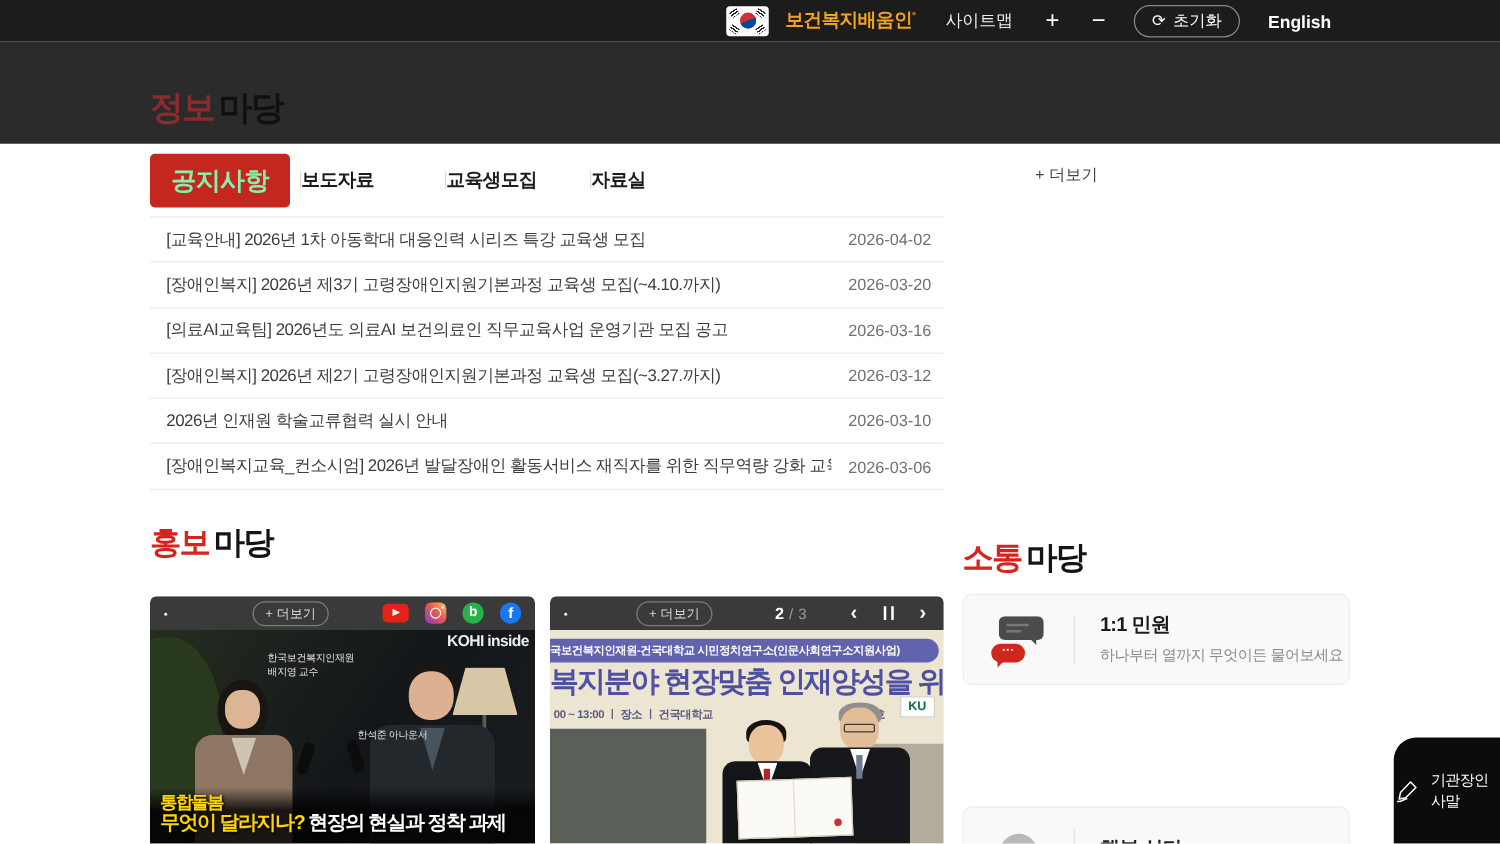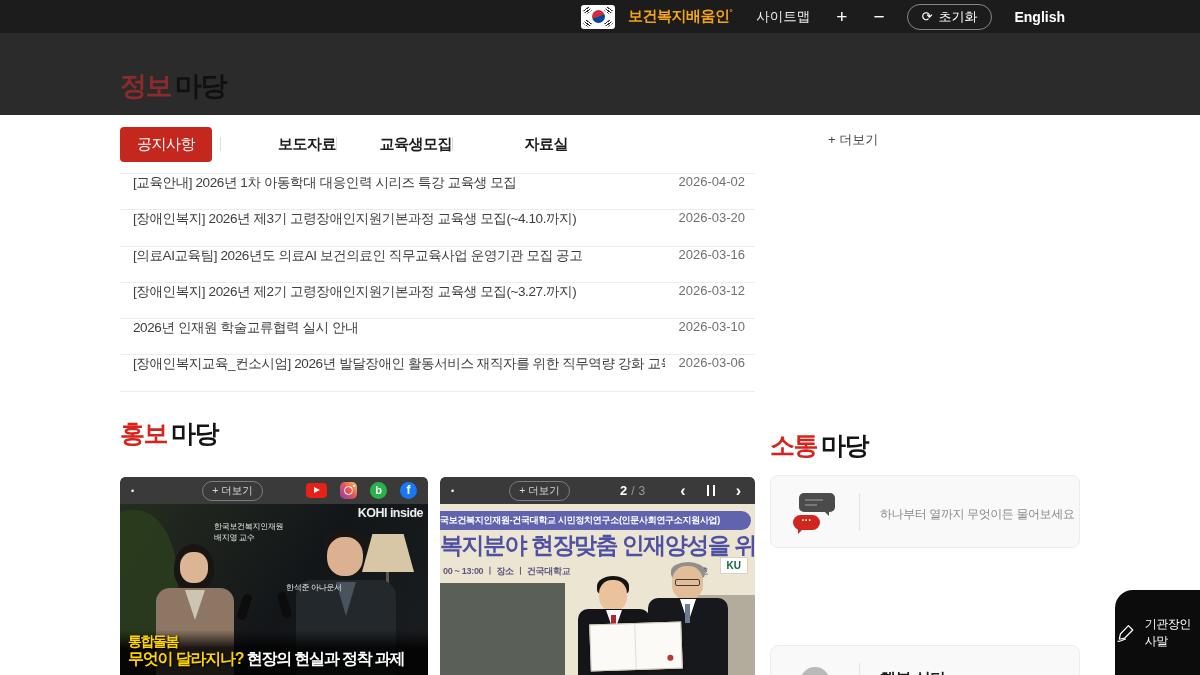--- a/index.html
+++ b/index.html
@@ -37,31 +37,31 @@
   .page-title .accent { color:#8d2a2b; }
   .page-title .rest { color:#101010; margin-left:4px; }
 
   
   .sec-title { position:absolute; font-size:25px; font-weight:800; letter-spacing:-1.5px; }
   .sec-title .accent { color:#d6231b; }
   .sec-title .rest { color:#141414; margin-left:4px; }
 
   
   .tabs { position:absolute; left:120px; top:127px; width:635px; height:34px; display:flex; align-items:center; }
-  .tab-active { background:#c3271d; color:#ffffff; border-radius:4px; padding:8px 17px; font-size:15px;
-    font-weight:400; letter-spacing:-0.5px; cursor:pointer; }
-  .tab { width:115px; text-align:right; font-size:15px; font-weight:700; color:#1c1c1c;
+  .tab-active { background:#c3271d; color:#86efac; border-radius:4px; padding:8px 17px; font-size:20px;
+    font-weight:700; letter-spacing:-0.5px; cursor:pointer; }
+  .tab { width:115px; text-align:left; font-size:15px; font-weight:700; color:#1c1c1c;
     letter-spacing:-0.5px; cursor:pointer; }
   .tab-divider { width:1px; height:14px; background:#ddd; }
   .tabs .spacer { width:8px; }
   .more-link { position:absolute; left:828px; top:131px; font-size:13px; color:#444; cursor:pointer; }
 
   
   .notices { position:absolute; left:120px; top:173px; width:635px; border-top:1px solid #ececec; }
-  .notice-row { height:36.3px; display:flex; justify-content:space-between;
+  .notice-row { height:36.3px; display:flex; align-items:center; justify-content:space-between;
     border-bottom:1px solid #ececec; cursor:pointer; }
   .notice-title { font-size:13.5px; color:#3d3d3d; padding-left:13px; letter-spacing:-0.4px;
     white-space:nowrap; overflow:hidden; max-width:545px; }
   .notice-date { font-size:13px; color:#707070; padding-right:10px; white-space:nowrap; }
 
   
   .media-card { position:absolute; top:477px; border-radius:5px 5px 0 0; overflow:hidden; }
   .card-head { position:relative; height:27px; background:#3a3a3a; display:flex; align-items:center;
     padding:0 11px; gap:8px; border-radius:5px 5px 0 0; }
   .bullet { color:#fff; font-size:9px; }
@@ -367,20 +367,21 @@
 
   <div class="comm-card" style="top:475px;">
     <div class="comm-icon">
       <div class="icon-chat">
         <div class="chat-b1"></div>
         <div class="chat-b2">···</div>
       </div>
     </div>
     <div class="comm-divider"></div>
     <div class="comm-text">
+      <div class="comm-title">1:1 민원</div>
       <div class="comm-desc">하나부터 열까지 무엇이든 물어보세요</div>
     </div>
   </div>
 
 
   <div class="comm-card" style="top:645px;">
     <div class="comm-icon">
       <div class="icon-circle"></div>
     </div>
     <div class="comm-divider"></div>

